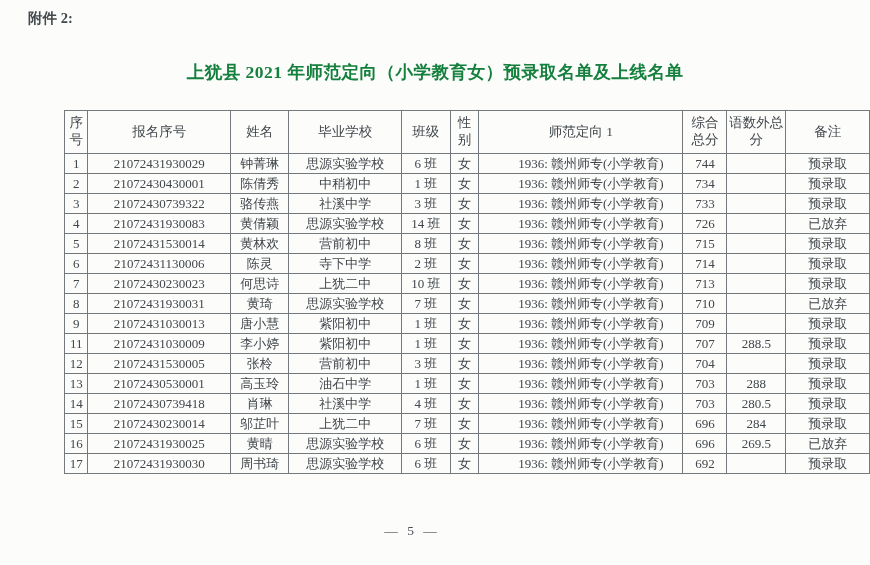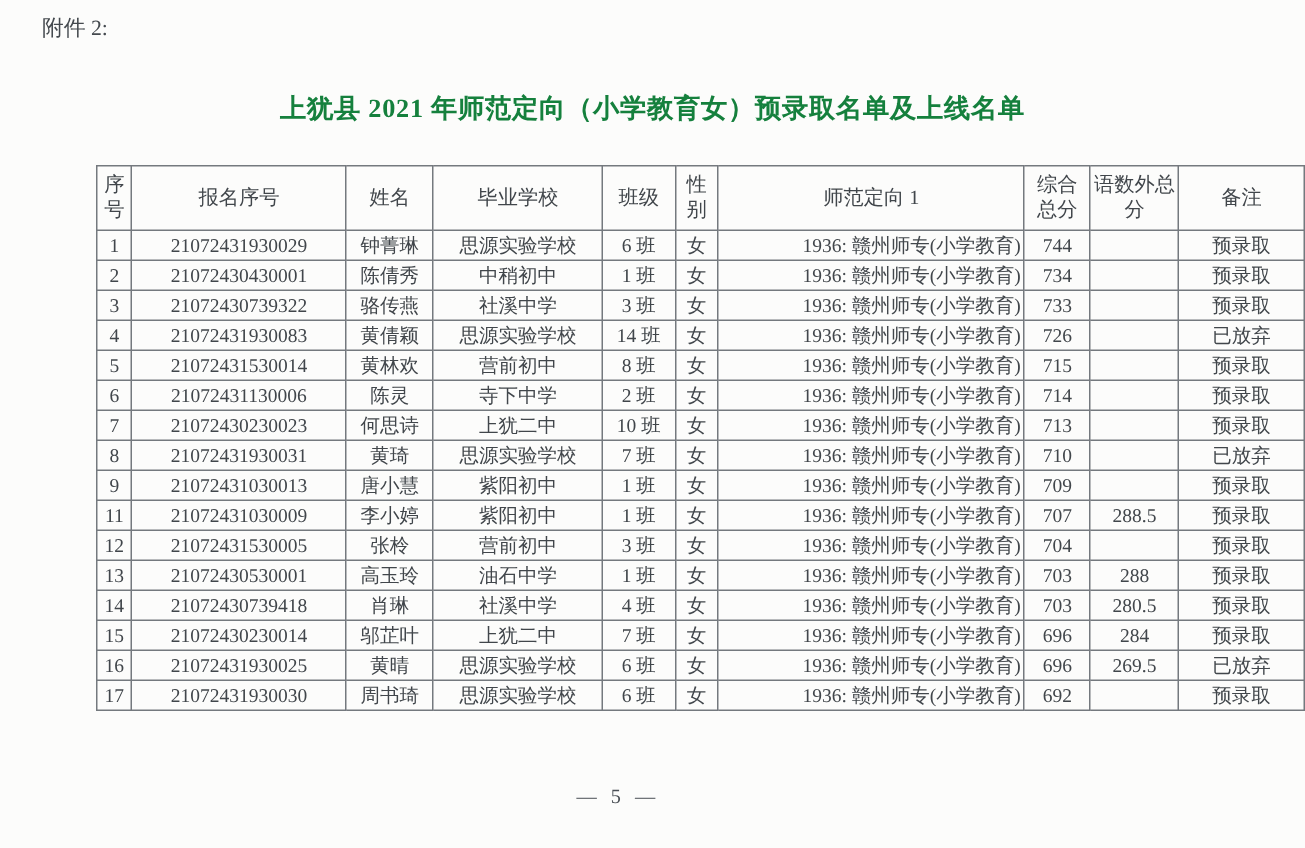--- a/index.html
+++ b/index.html
@@ -6,21 +6,21 @@
   body {
     width:870px; height:565px;
     background:#fcfcfb;
     font-family:"Liberation Serif","DejaVu Serif",serif;
     color:#3e4349;
     position:relative;
     overflow:hidden;
   }
   .attachment {
     position:absolute; left:28px; top:9px;
-    font-size:14.5px; color:#44494e;
+    font-size:14.5px; color:#44494e;font-weight:bold;
   }
   .title {
     position:absolute; top:60px; left:0; width:100%;
     text-align:center; margin:0;
     font-size:17.5px; font-weight:bold; color:#15803d;
     letter-spacing:0.5px;
   }
   table.roster {
     position:absolute; left:24px; top:110px;
     border-collapse:collapse; table-layout:fixed;margin-left:40px;
@@ -33,21 +33,21 @@
   }
   .roster th {
     font-size:13.5px; font-weight:normal;
     line-height:1.25; padding:2px 2px;
     height:38px; white-space:normal;
   }
   .roster td {
     font-size:13px; height:19px;
     padding:0 2px; white-space:nowrap;
   }
-  .roster td.col-direction { text-align:right; padding-left:22px; }
+  .roster td.col-direction { text-align:center; padding-left:22px; }
   .footer {
     position:absolute; top:523px; left:0; width:824px;
     text-align:center;
     font-size:13.5px; color:#4a4f55; letter-spacing:3px;
   }
 </style>
 </head>
 <body>
 
 <div class="attachment">附件 2:</div>

